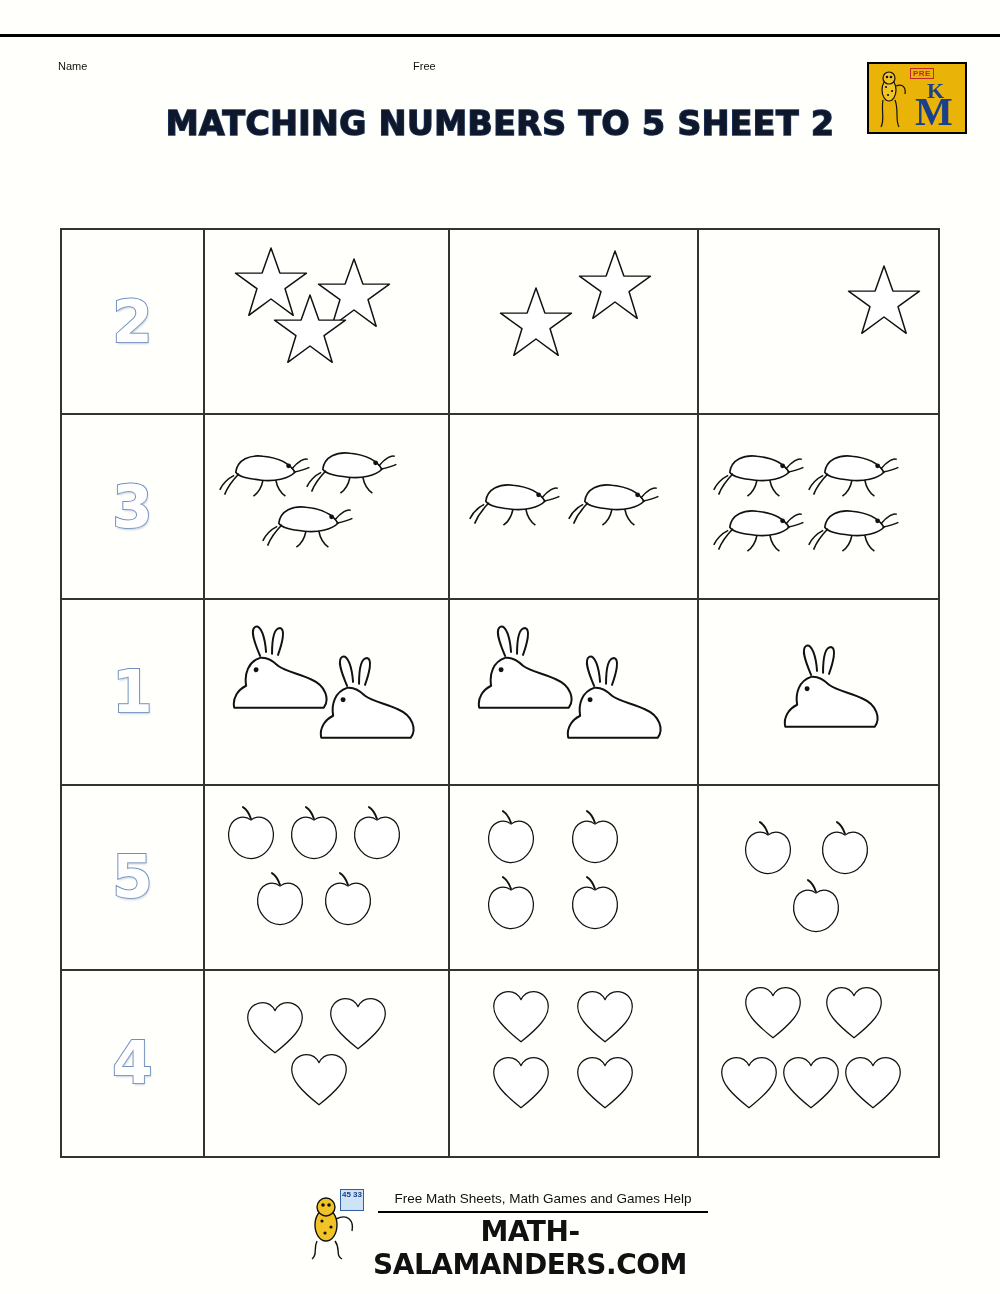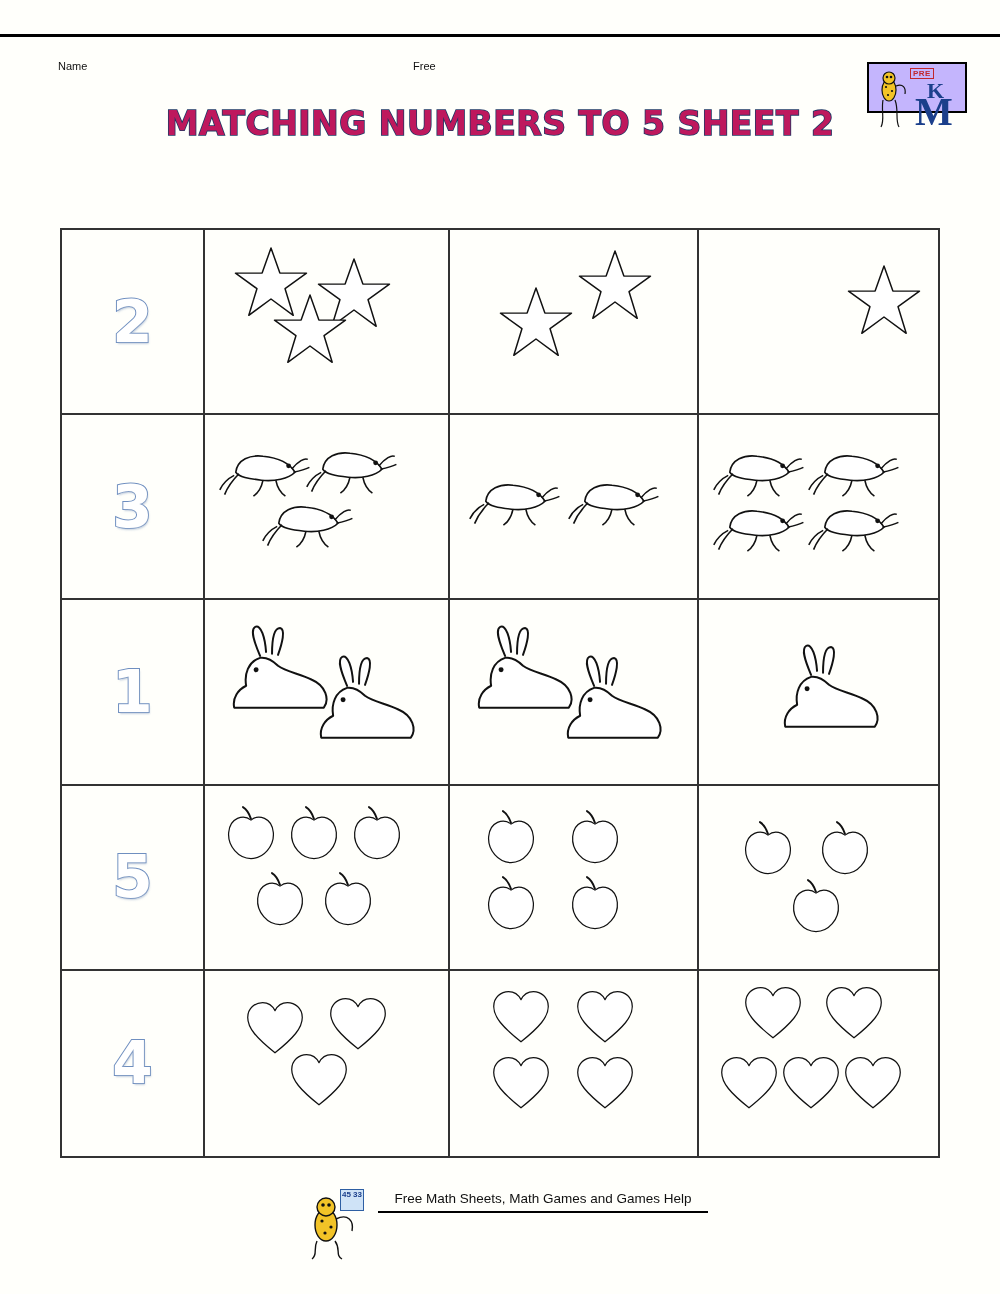--- a/index.html
+++ b/index.html
@@ -35,23 +35,23 @@
     color: #111;
   }
   .meta.name { left: 58px; }
   .meta.date { left: 413px; }
 
   .logo-box {
     position: absolute;
     right: 33px;
     top: 62px;
     width: 100px;
-    height: 51px;
+    height: 72px;
     border: 2px solid #000;
-    background: #c4b5fd;
+    background: #eab308;
     box-sizing: border-box;
   }
   .logo-pre {
     position: absolute;
     left: 41px; top: 4px;
     font-size: 8px;
     font-weight: bold;
     color: #c1272d;
     border: 1px solid #c1272d;
     padding: 0 2px;
@@ -82,21 +82,21 @@
 
   h1.title {
     position: absolute;
     left: 0; top: 104px;
     width: 1000px;
     text-align: center;
     margin: 0;
     font-size: 33px;
     font-weight: bold;
     letter-spacing: 0.5px;
-    color: #be185d;
+    color: #0f172a;
     -webkit-text-stroke: 1.6px #1f3864;
     paint-order: stroke fill;
     font-family: "DejaVu Sans", sans-serif;
   }
   .subtitle {
     position: absolute;
     left: 0; top: 177px;
     width: 1000px;
     text-align: center;
     font-size: 22px;
@@ -545,16 +545,17 @@
           <circle cx="23" cy="14" r="1.8"></circle>
             <circle cx="29" cy="14" r="1.8"></circle>
           <circle cx="22" cy="30" r="1.6"></circle>
             <circle cx="31" cy="36" r="1.6"></circle>
           <circle cx="25" cy="42" r="1.6"></circle>
         </g>
       </svg>
       <div class="footer-chip">45 33</div>
       <div class="footer-tag">Free Math Sheets, Math Games and Games Help</div>
       <div class="footer-line"></div>
+      <div class="footer-url">MATH-SALAMANDERS.COM</div>
     </div>
   </div>
 
 </div>
 
 </body></html>

